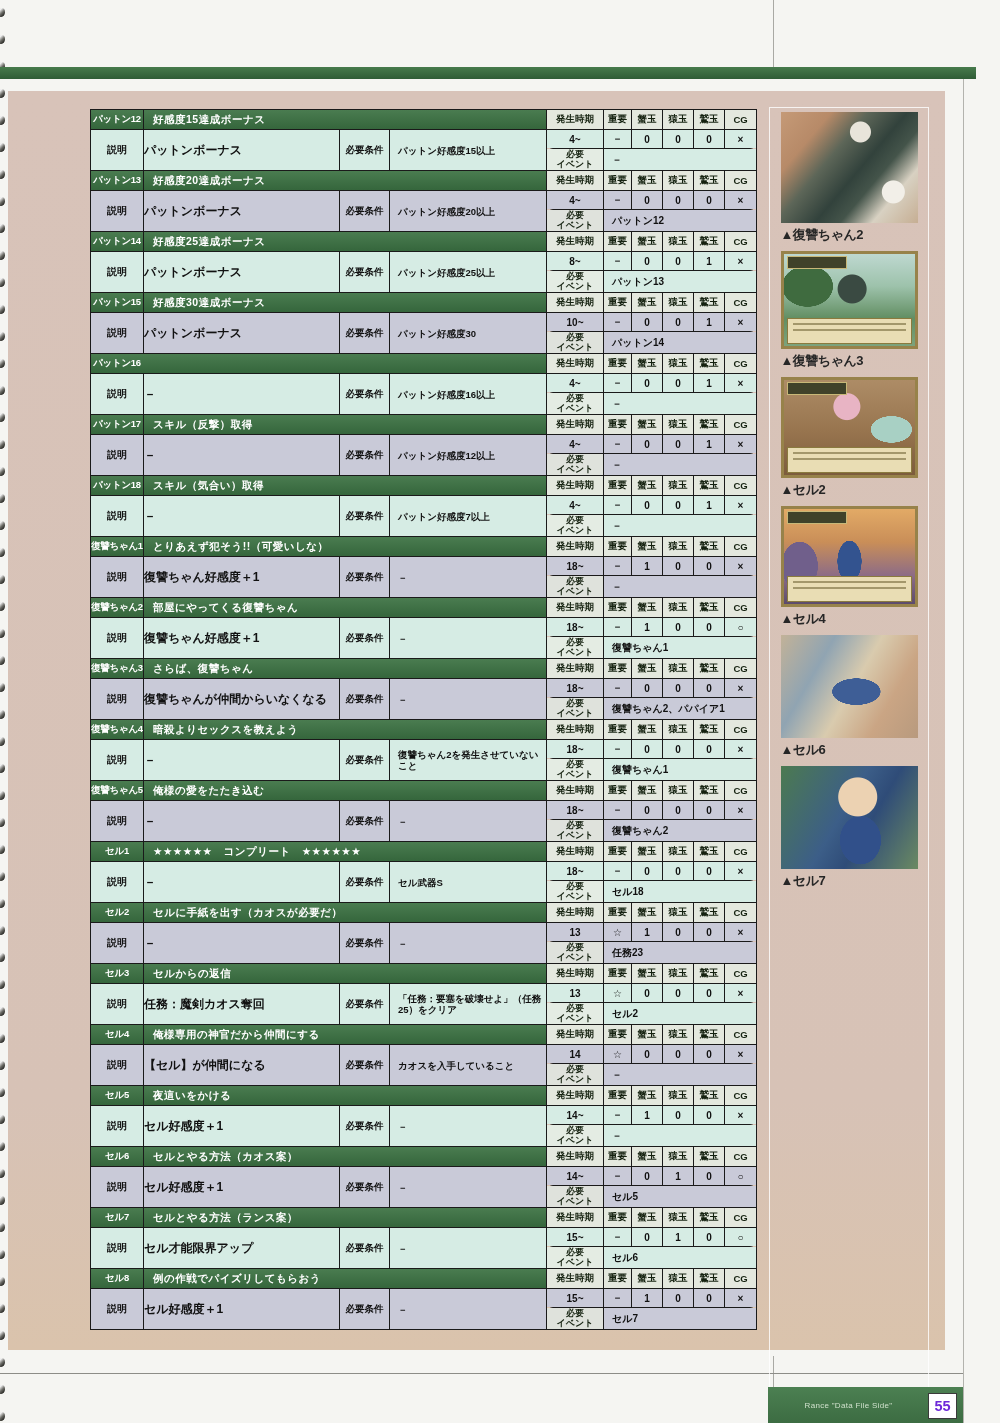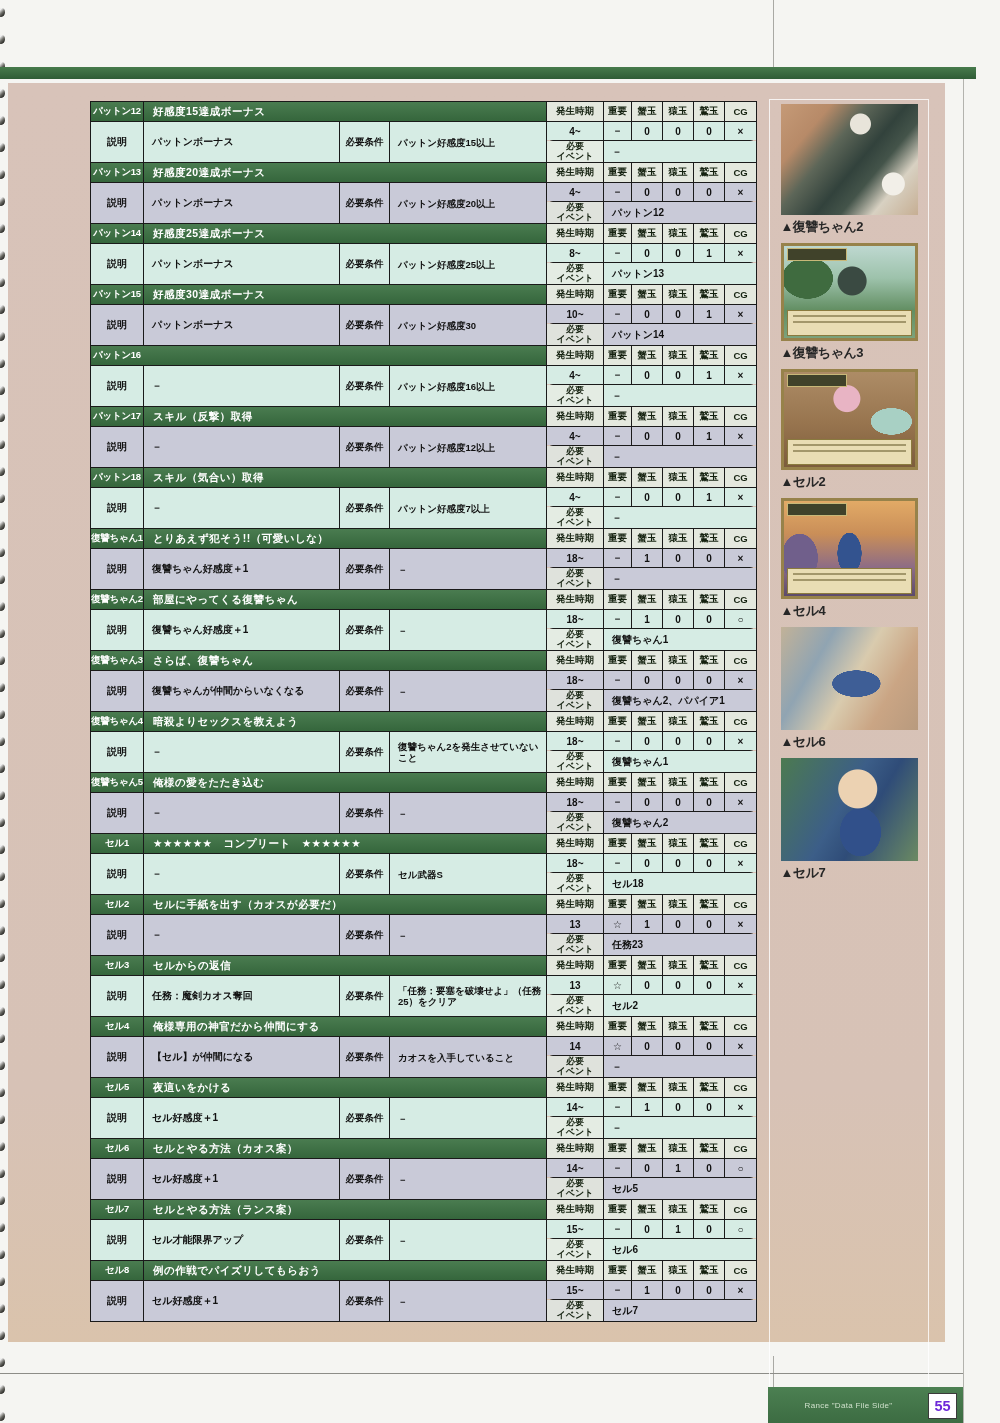--- a/index.html
+++ b/index.html
@@ -10,37 +10,37 @@
            background:linear-gradient(180deg,#477a4c,#2f5c36);}
   .vline{position:absolute;width:1px;background:#a9a9a4;}
   .vl-top{left:773px;top:0;height:67px;}
   .vl-bot{left:773px;top:1356px;height:31px;}
   .vl-right{left:963px;top:79px;height:1344px;background:#b3b3ae;}
   .hline{position:absolute;left:0;top:1373px;width:963px;height:1px;background:#8d8d88;}
   .scan-marks{position:absolute;left:0;top:0;width:10px;height:1423px;}
   .scan-mark{position:absolute;width:7px;height:9px;border-radius:45% 55% 60% 40%;
              background:linear-gradient(135deg,#efefef 25%,#6b6b66 55%,#2e2e2a 80%);}
   
-  .panel{position:absolute;left:8px;top:83px;width:937px;height:1259px;
+  .panel{position:absolute;left:8px;top:91px;width:937px;height:1259px;
          background:linear-gradient(180deg,#d8c3b9 0%,#d7c2b6 80%,#dac3ac 100%);}
   
   .table-wrap{position:absolute;left:82px;top:19px;width:667px;}
   .block{display:flex;height:62px;margin-top:-1px;border:1px solid #1a1a1a;box-sizing:border-box;
          font-weight:bold;color:#111;}
   .l-table{width:455px;display:flex;flex-direction:column;box-sizing:border-box;}
   .r-table{flex:1;display:flex;flex-direction:column;border-left:1px solid #1a1a1a;box-sizing:border-box;}
   .row{display:flex;box-sizing:border-box;}
   .cell{box-sizing:border-box;display:flex;align-items:center;}
   .title-row{height:19px;background:linear-gradient(180deg,#4a7c50,#35663c);}
   .id-cell{width:52px;justify-content:center;color:#fff;font-size:9.5px;letter-spacing:-.3px;}
   .title-cell{flex:1;border-left:1px solid #1a1a1a;color:#fff;font-size:10.5px;padding-left:9px;letter-spacing:.5px;}
   .body-row{flex:1;border-top:1px solid #1a1a1a;justify-content:space-between;}
   .lbl-cell{justify-content:center;font-size:10px;}
   .w-id{width:52px;}
-  .desc-cell{width:196px;border-left:1px solid #1a1a1a;font-size:10px;padding-left:8px;}
+  .desc-cell{width:196px;border-left:1px solid #1a1a1a;font-size:12px;padding-left:0;}
   .w-cond{width:50px;border-left:1px solid #1a1a1a;font-size:9.5px;}
   .cond-cell{flex:1;border-left:1px solid #1a1a1a;font-size:9.5px;line-height:11px;padding:0 4px 0 8px;}
   .head-row{height:19px;}
   .vals-row{height:19px;border-top:1px solid #1a1a1a;}
   .req-row{flex:1;border-top:1px solid #1a1a1a;border-radius:6px;}
   .h-cell{background:#e4e8de;justify-content:center;font-size:9.5px;color:#14210f;}
   .v-cell{justify-content:center;font-size:10px;}
   .w-time{width:56px;}
   .w-imp{width:28px;border-left:1px solid #1a1a1a;}
   .w-orb{width:31px;border-left:1px solid #1a1a1a;}

